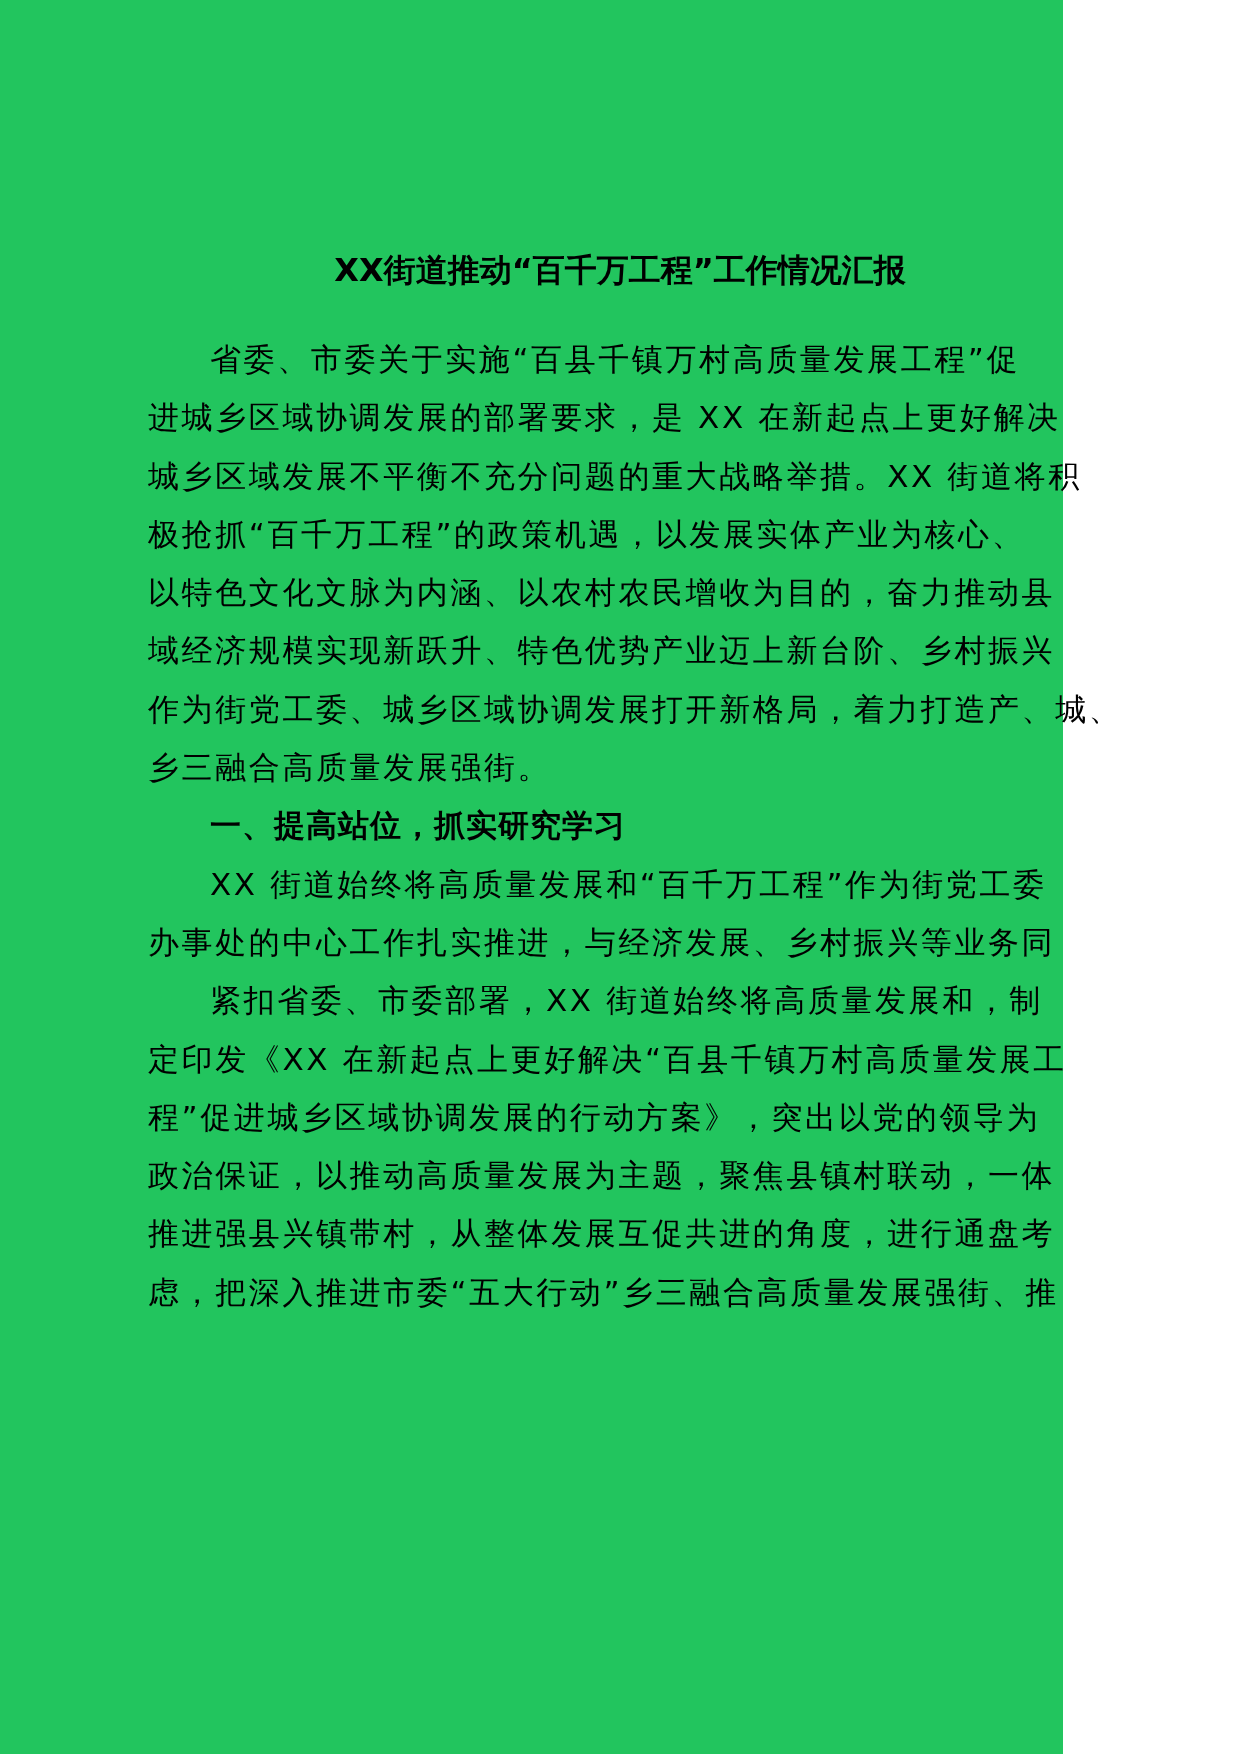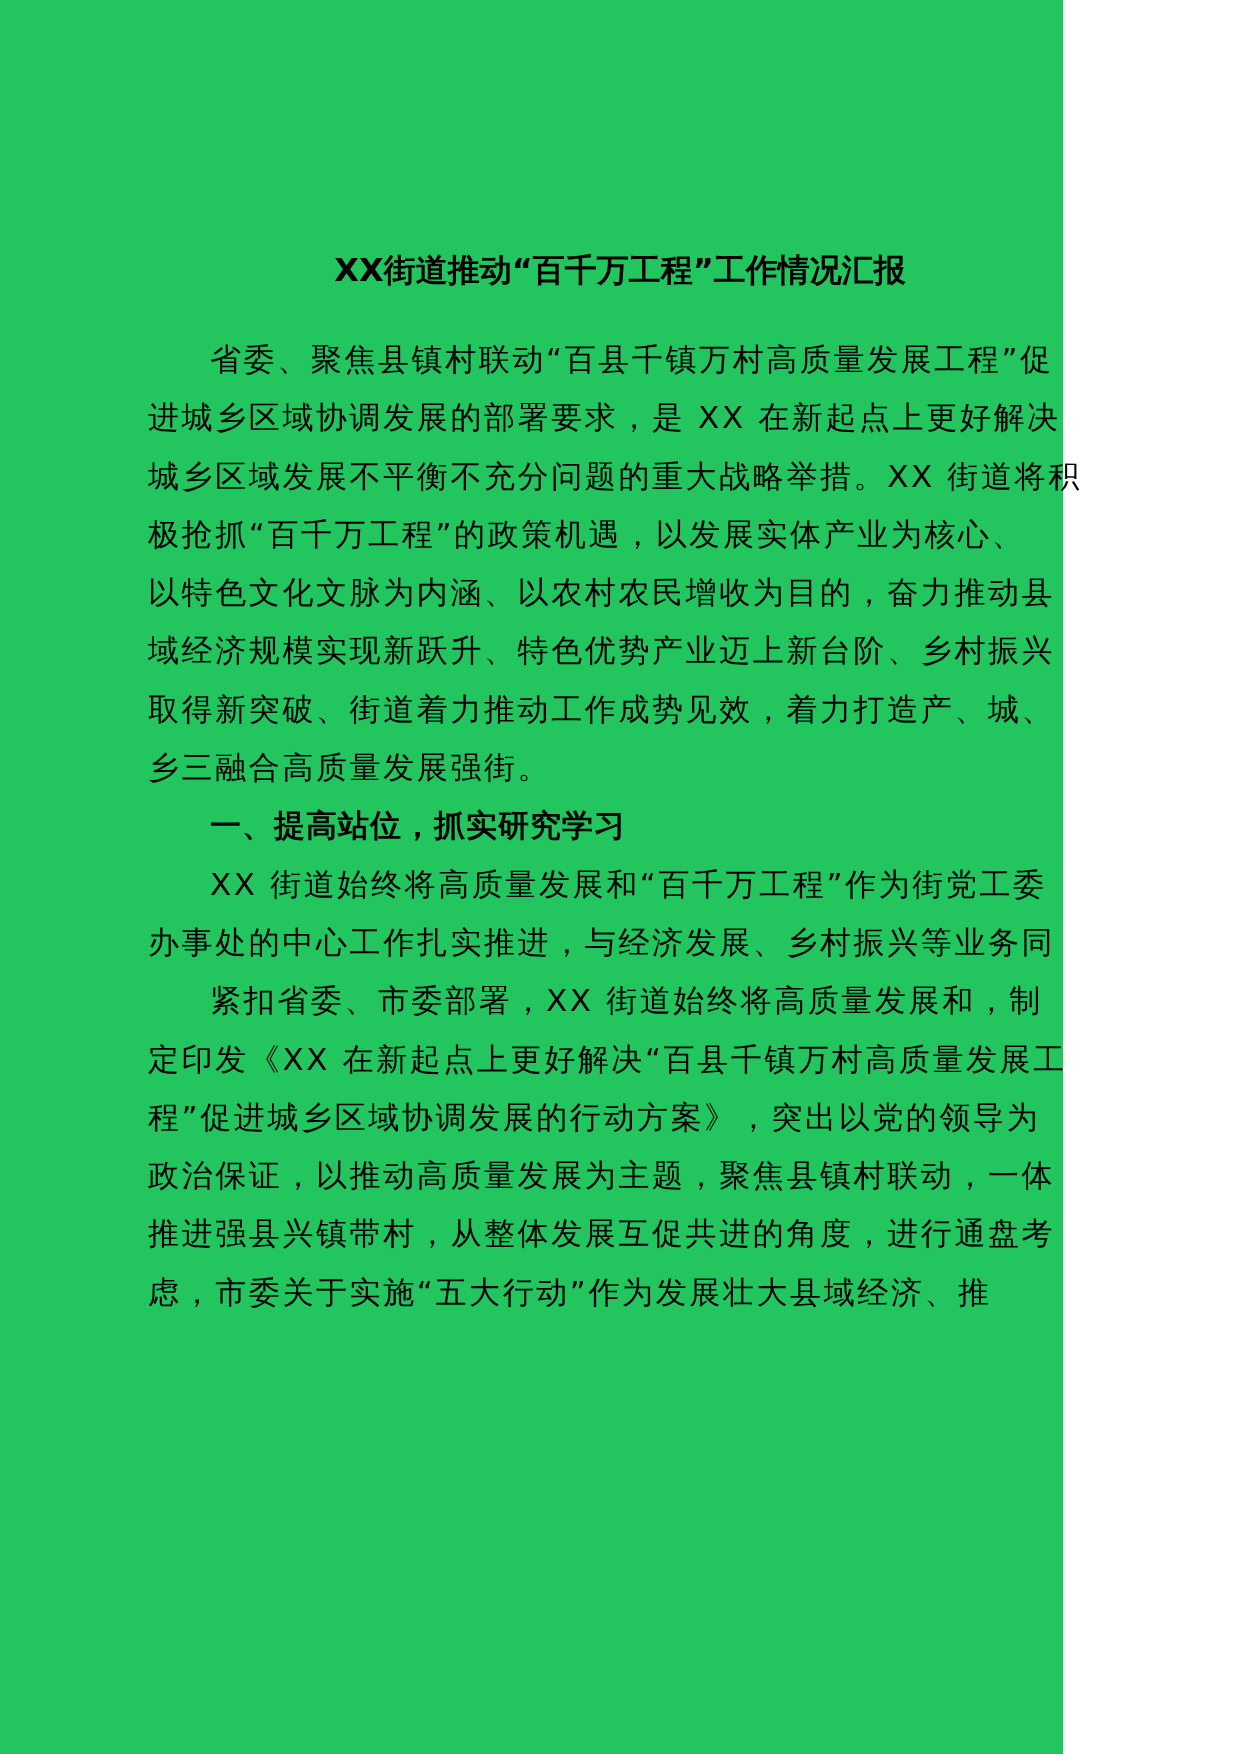--- a/index.html
+++ b/index.html
@@ -58,34 +58,34 @@
     }
   </style>
 </head>
 <body>
 
 <div class="page">
   <div class="title">XX街道推动“百千万工程”工作情况汇报</div>
 
   <div class="body-text">
 
-    <div class="line indent">省委、聚焦县镇村联动“百县千镇万村高质量发展工程”促</div>
+    <div class="line indent">省委、市委关于实施“百县千镇万村高质量发展工程”促</div>
     <div class="line">进城乡区域协调发展的部署要求，是 XX 在新起点上更好解决</div>
     <div class="line">城乡区域发展不平衡不充分问题的重大战略举措。XX 街道将积</div>
     <div class="line">极抢抓“百千万工程”的政策机遇，以发展实体产业为核心、</div>
     <div class="line">以特色文化文脉为内涵、以农村农民增收为目的，奋力推动县</div>
     <div class="line">域经济规模实现新跃升、特色优势产业迈上新台阶、乡村振兴</div>
-    <div class="line">取得新突破、街道着力推动工作成势见效，着力打造产、城、</div>
+    <div class="line">作为街党工委、城乡区域协调发展打开新格局，着力打造产、城、</div>
     <div class="line">乡三融合高质量发展强街。</div>
 
     <div class="line heading">一、提高站位，抓实研究学习</div>
 
     <div class="line indent">XX 街道始终将高质量发展和“百千万工程”作为街党工委</div>
     <div class="line">办事处的中心工作扎实推进，与经济发展、乡村振兴等业务同</div>
 
     <div class="line indent">紧扣省委、市委部署，XX 街道始终将高质量发展和，制</div>
     <div class="line">定印发《XX 在新起点上更好解决“百县千镇万村高质量发展工</div>
     <div class="line">程”促进城乡区域协调发展的行动方案》，突出以党的领导为</div>
     <div class="line">政治保证，以推动高质量发展为主题，聚焦县镇村联动，一体</div>
     <div class="line">推进强县兴镇带村，从整体发展互促共进的角度，进行通盘考</div>
-    <div class="line">虑，市委关于实施“五大行动”作为发展壮大县域经济、推</div>
+    <div class="line">虑，把深入推进市委“五大行动”乡三融合高质量发展强街、推</div>
   </div>
 </div>
 
 </body></html>

